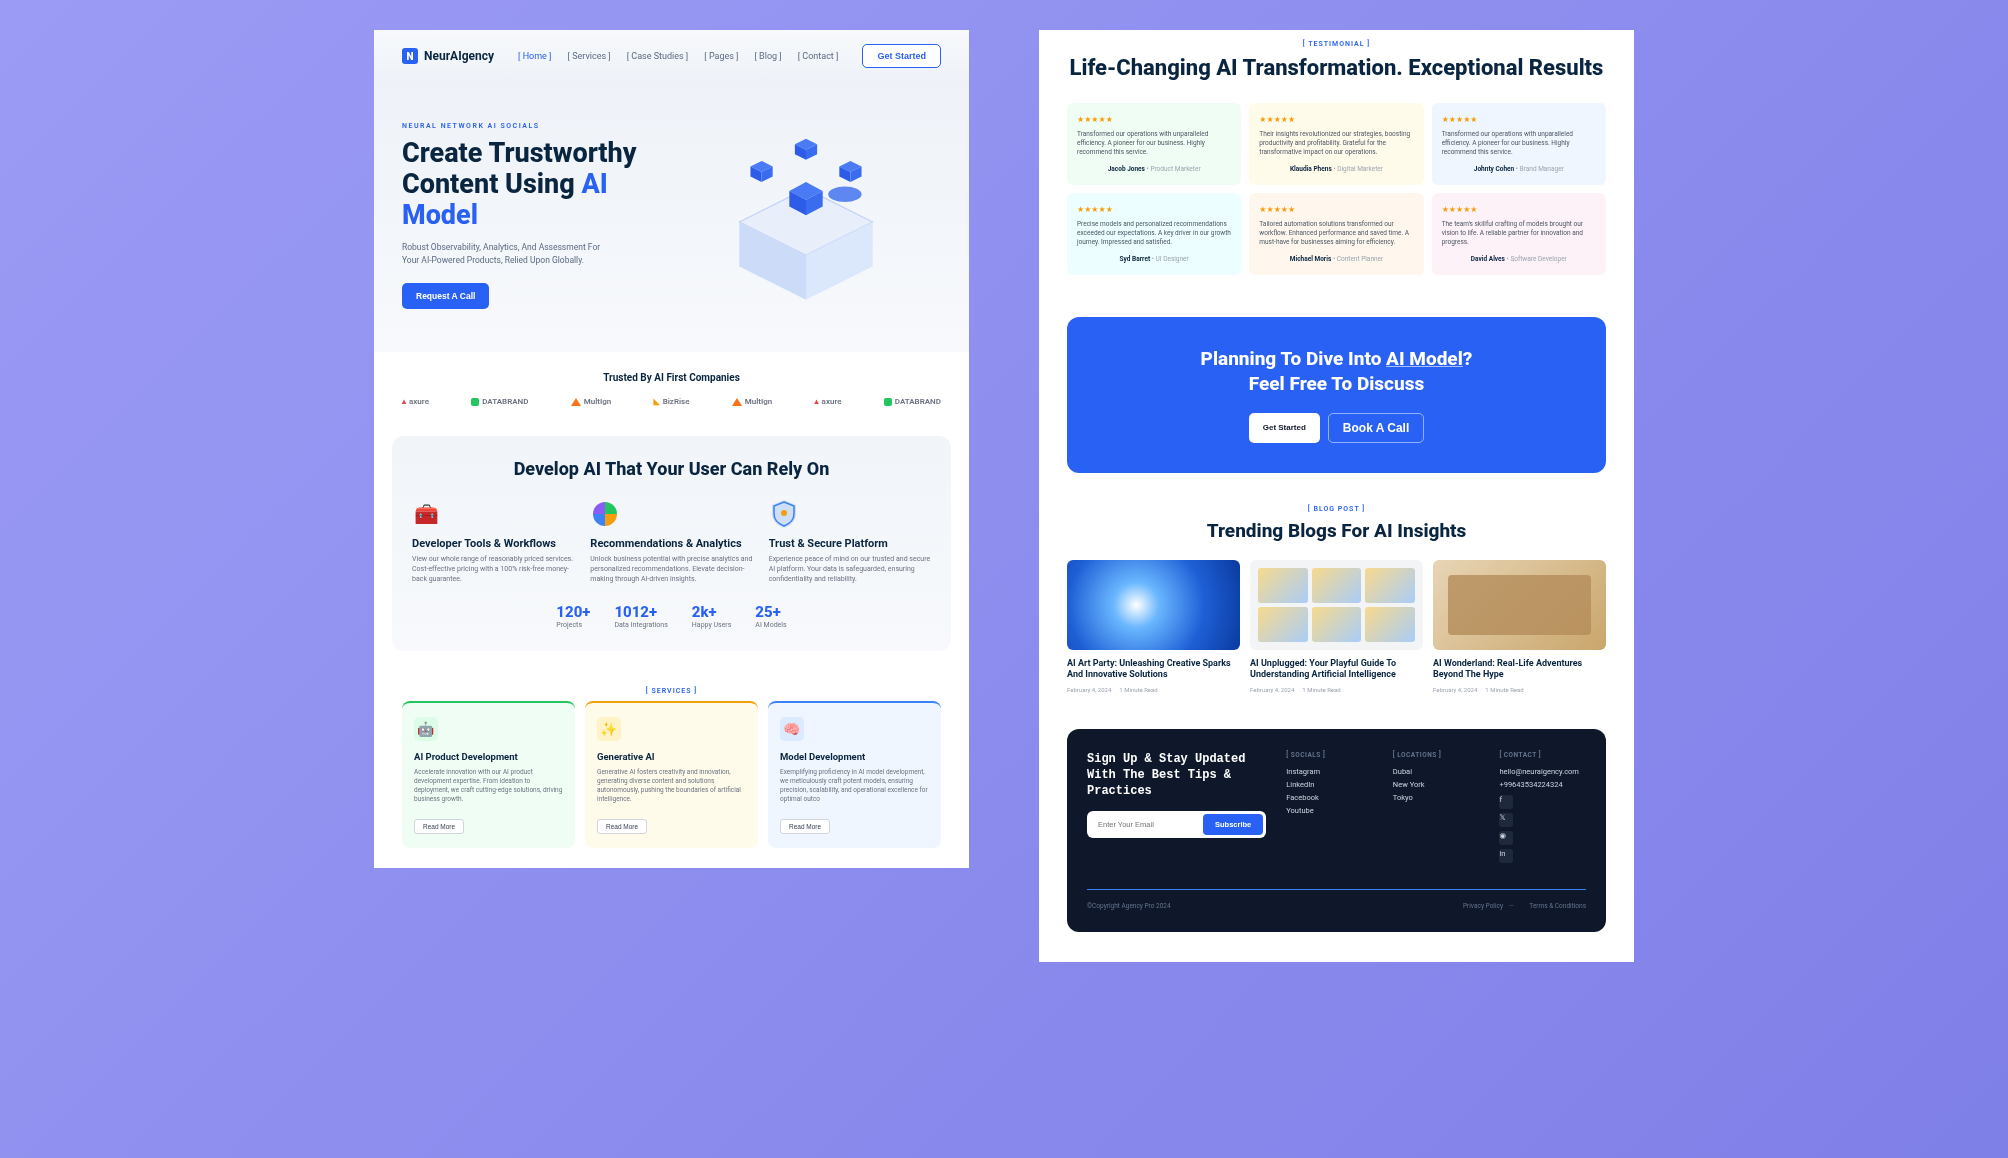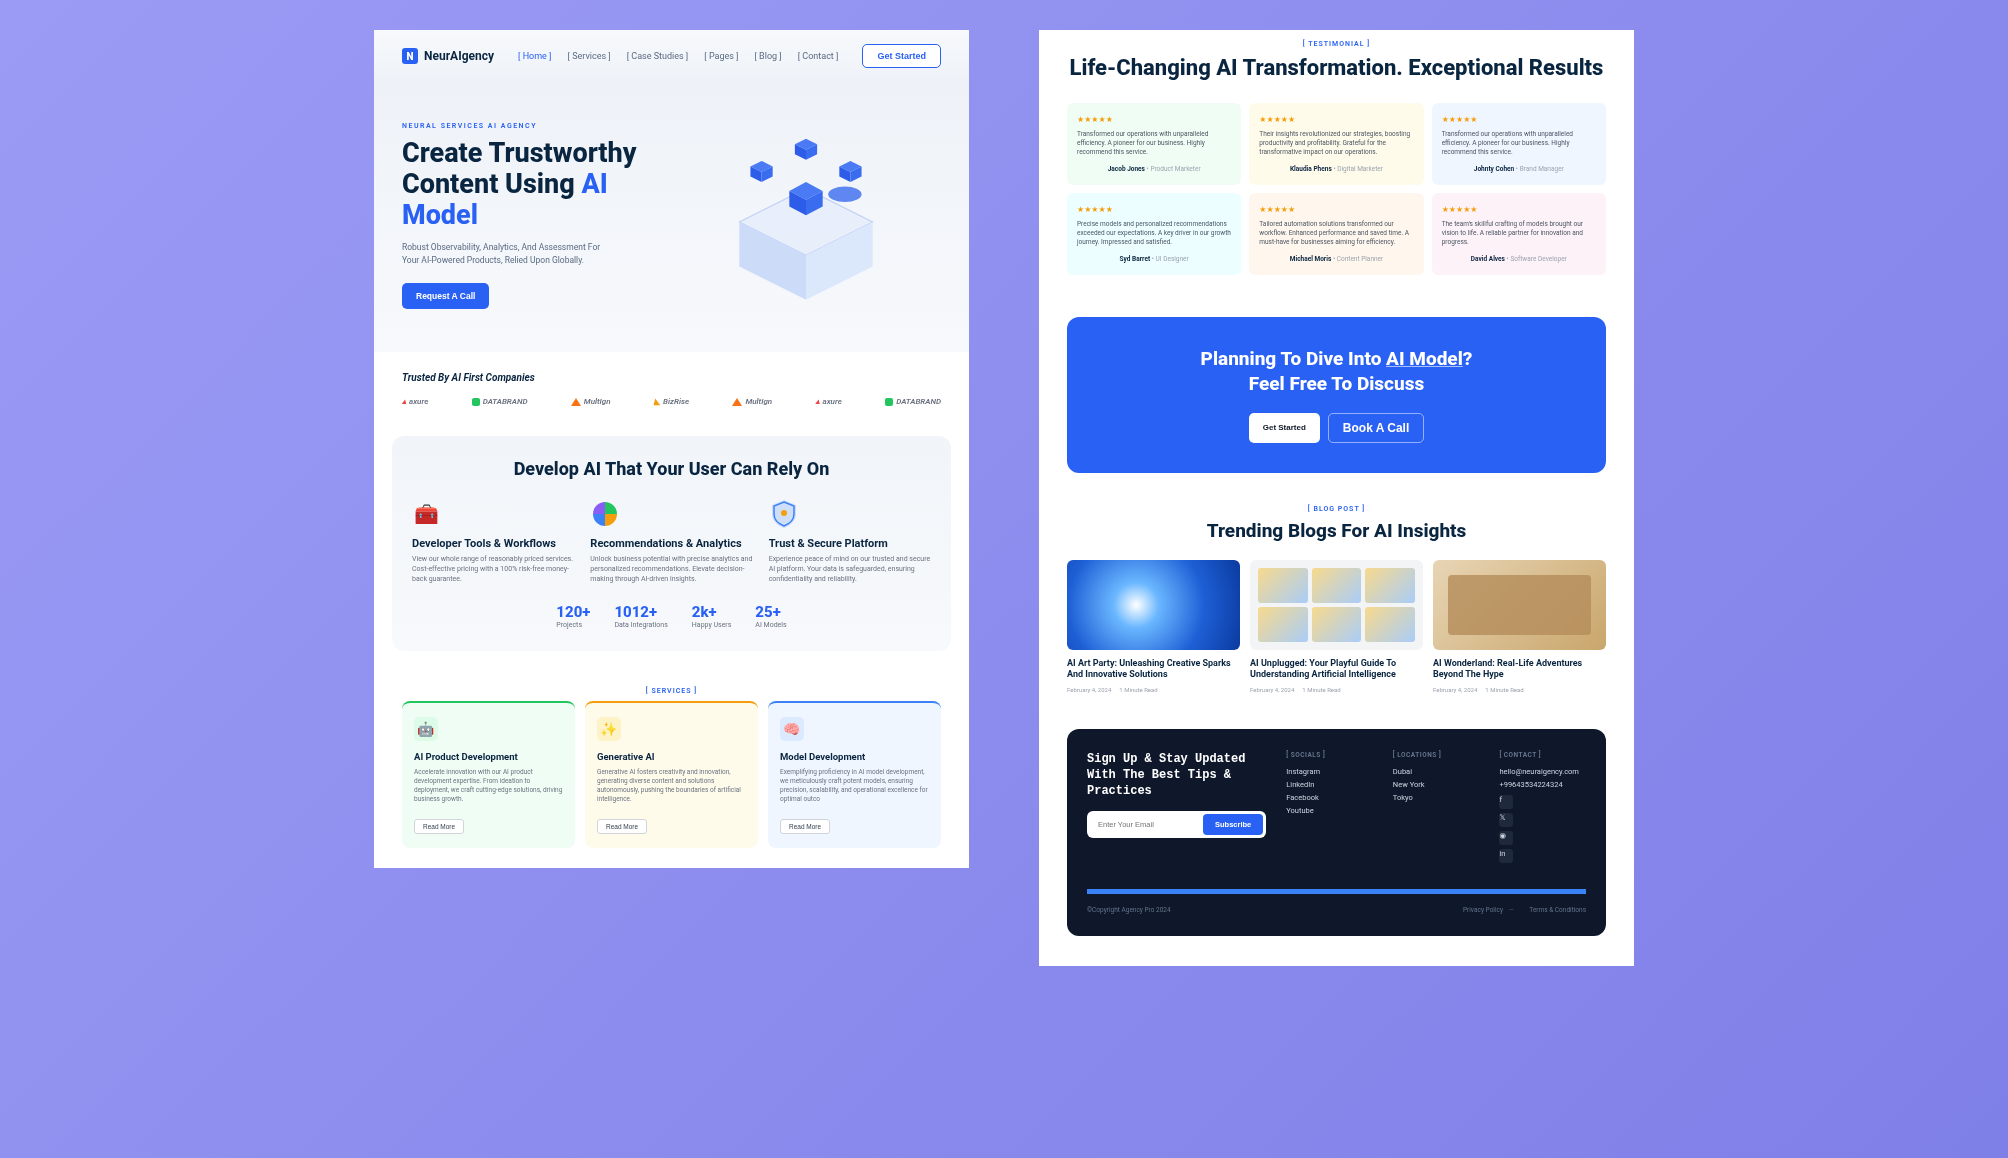--- a/index.html
+++ b/index.html
@@ -33,21 +33,21 @@
     .hero-left { flex: 1; }
     .eyebrow { font-size: 7px; letter-spacing: 1.5px; color: #2961f4; font-weight: 600; margin-bottom: 8px; }
     .hero h1 { font-size: 27px; font-weight: 800; color: #0a2540; line-height: 1.15; margin-bottom: 10px; }
     .hero h1 .accent { color: #2961f4; }
     .hero-sub { font-size: 8.5px; color: #5a6b82; line-height: 1.5; margin-bottom: 16px; max-width: 210px; }
     .btn-primary { background: #2961f4; color: #fff; border: none; border-radius: 5px; padding: 8px 14px; font-size: 8.5px; font-weight: 600; cursor:pointer; }
     .hero-img { flex: 1; display: flex; align-items:center; justify-content:center; }
     .hero-svg { width: 230px; height: 200px; }
 
     
-    .trusted { padding: 20px 28px; text-align:left;font-style:italic; }
+    .trusted { padding: 20px 28px; text-align:center; }
     .trusted-title { font-size: 10px; font-weight: 700; color: #0a2540; margin-bottom: 14px; }
     .trusted-row { display: flex; justify-content: space-between; gap: 10px; }
     .trusted-logo { font-size: 8px; color: #6b7280; display:flex; align-items:center; gap:3px; font-weight:600;}
     .dot-g { width:8px;height:8px;background:#22c55e;border-radius:2px;}
     .dot-o { width:0;height:0;border-left:5px solid transparent;border-right:5px solid transparent;border-bottom:8px solid #f97316;}
 
     
     .develop { margin: 10px 18px; padding: 22px 20px; background: linear-gradient(180deg,#f1f5f9,#f7f9fc); border-radius: 12px;}
     .develop h2 { font-size: 18px; font-weight: 800; color: #0a2540; text-align:center; margin-bottom: 20px; }
     .dev-cols { display: flex; gap: 16px; margin-bottom: 18px;}
@@ -119,21 +119,21 @@
     .footer-left { flex:1.4;}
     .footer-left h3 { font-size:12px; font-weight:700; color:#fff; line-height:1.35; margin-bottom:12px;font-family:Liberation Mono, monospace;}
     .email-wrap { display:flex; background:#fff; border-radius:6px; overflow:hidden; padding:3px;}
     .email-wrap input { border:none; flex:1; padding:6px 8px; font-size:7.5px; outline:none;}
     .email-wrap button { background:#2961f4; color:#fff; border:none; padding:6px 12px; font-size:7.5px; font-weight:600; border-radius:4px; cursor:pointer;}
     .footer-col { flex:.8;}
     .footer-col h5 { font-size:6.5px; color:#64748b; letter-spacing:.5px; margin-bottom:8px;}
     .footer-col a, .footer-col div { display:block; font-size:7.5px; color:#cbd5e1; margin-bottom:4px; text-decoration:none;}
     .socials-row { display:flex; gap:4px; margin-top:6px;}
     .soc { width:14px;height:14px;background:#1e293b;border-radius:3px;display:flex;align-items:center;justify-content:center;font-size:7px;color:#cbd5e1;}
-    .footer-bottom { display:flex; justify-content:space-between; font-size:6.5px; color:#64748b; padding-top:12px; border-top:5px solid #3b82f6;}
+    .footer-bottom { display:flex; justify-content:space-between; font-size:6.5px; color:#64748b; padding-top:12px; border-top:1px solid #3b82f6;}
     .footer-bottom a { color:#64748b; text-decoration:none; margin-left:10px;}
   </style>
 </head>
 <body>
 
 <div class="page">
 
   <div class="navbar">
     <div class="logo">
       <div class="logo-icon">N</div>
@@ -145,21 +145,21 @@
       <a href="#">[ Case Studies ]</a>
       <a href="#">[ Pages ]</a>
       <a href="#">[ Blog ]</a>
       <a href="#">[ Contact ]</a>
     </div>
     <button class="btn-outline">Get Started</button>
   </div>
 
   <div class="hero">
     <div class="hero-left">
-      <div class="eyebrow">NEURAL SERVICES AI AGENCY</div>
+      <div class="eyebrow">NEURAL NETWORK AI SOCIALS</div>
       <h1>
         <span>Create Trustworthy Content Using </span><span class="accent">AI Model</span>
       </h1>
       <p class="hero-sub">Robust Observability, Analytics, And Assessment For Your AI-Powered Products, Relied Upon Globally.</p>
       <button class="btn-primary">Request A Call</button>
     </div>
     <div class="hero-img">
       <svg class="hero-svg" viewBox="0 0 200 180">
         <g transform="translate(100,100)">
           <g opacity=".9">

